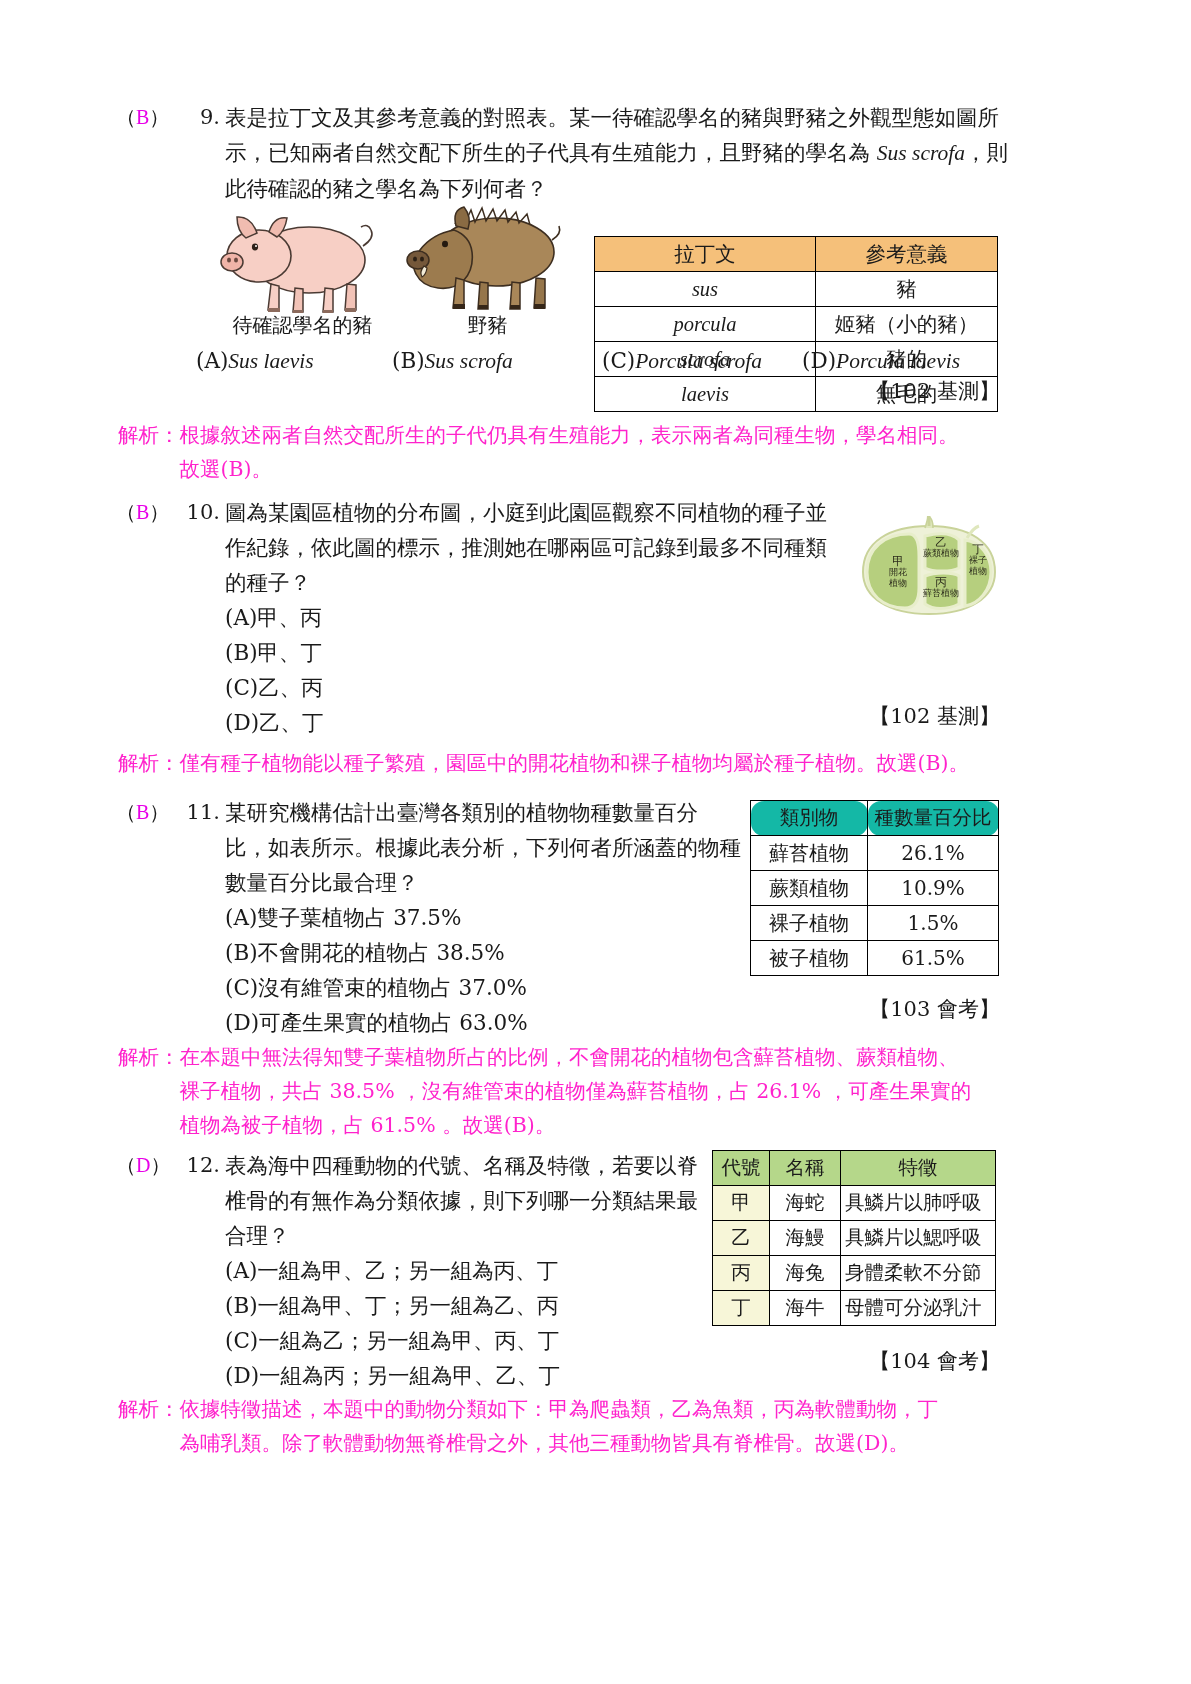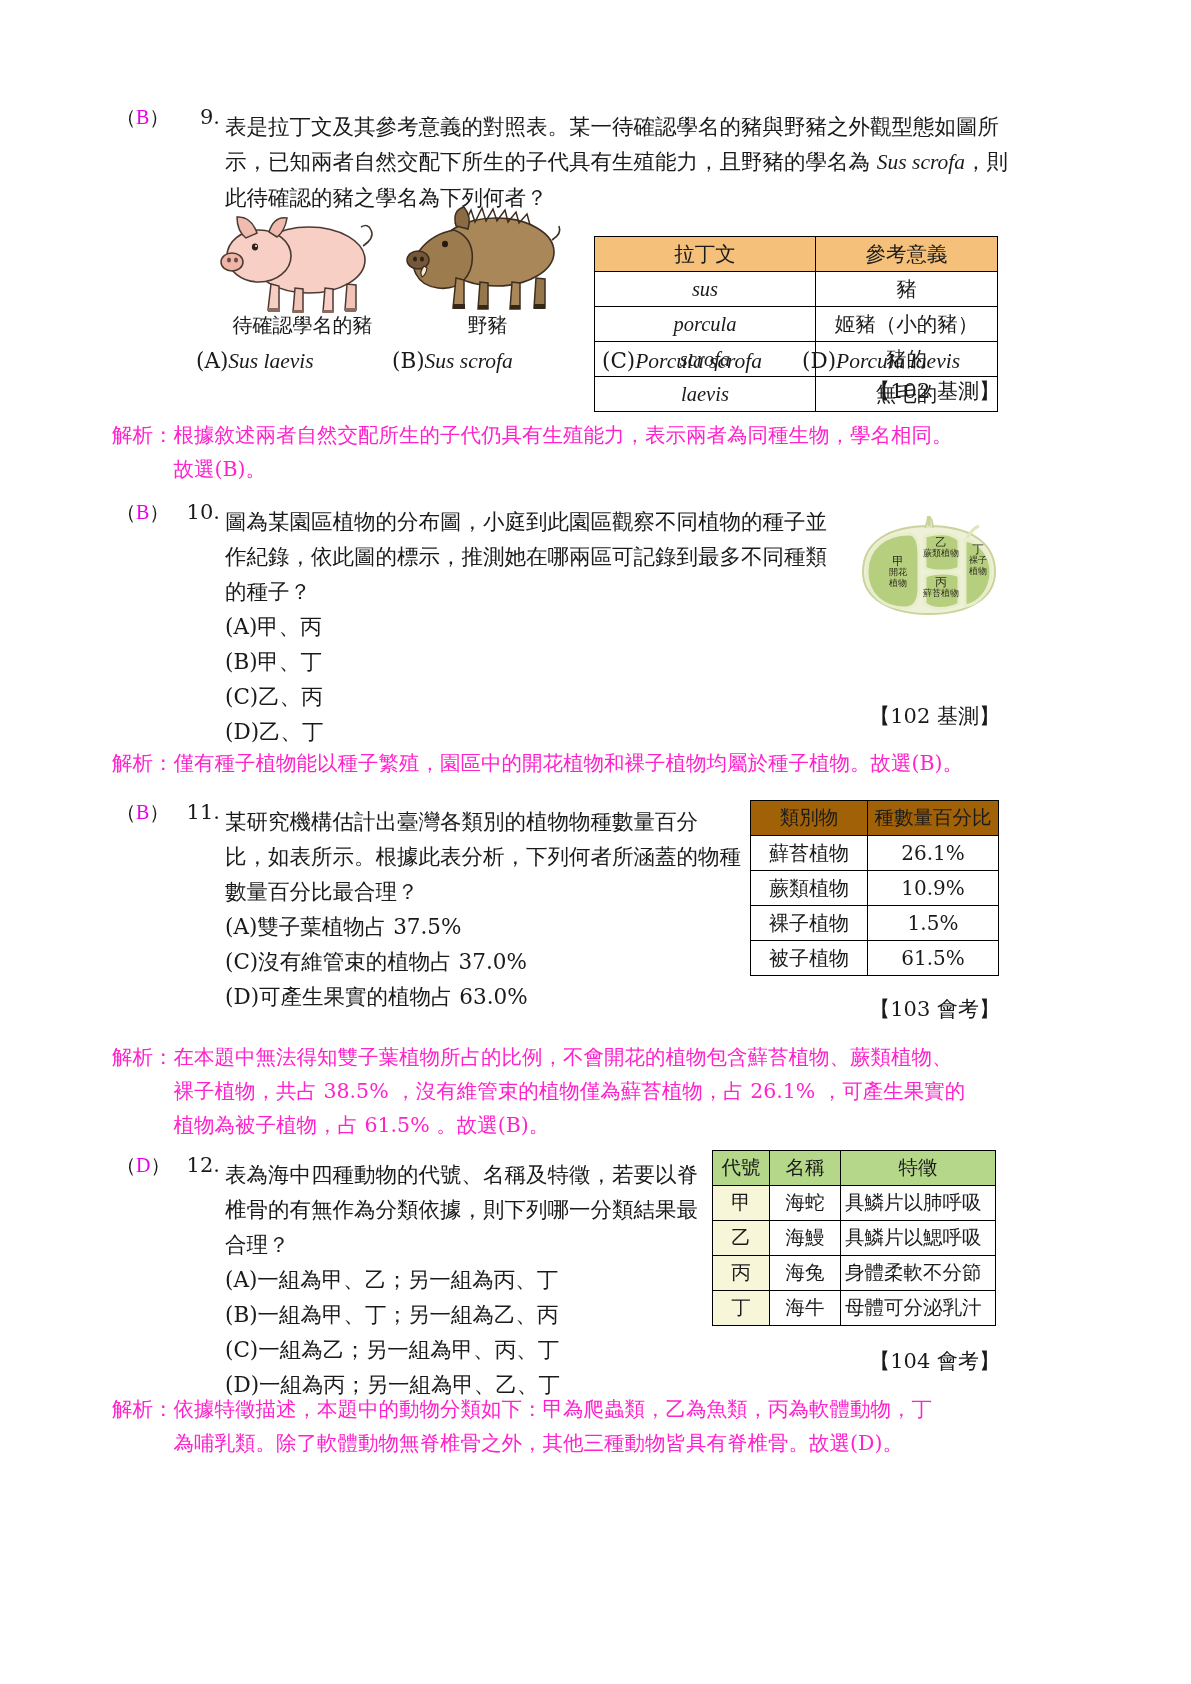--- a/index.html
+++ b/index.html
@@ -50,33 +50,33 @@
     font-size: 21px;
     line-height: 34px;
     text-align: right;
     padding-right: 5px;
   }
   .qbody {
     flex: 1 1 auto;
     font-size: 21.5px;
     line-height: 35px;
     text-align: justify;
-    margin-top: 9px;
   }
   .qbody .line { white-space: pre-wrap; }
   .opt { font-size: 21.5px; line-height: 35px; }
   .ital { font-style: italic; font-family: "Liberation Serif", serif; }
 
   
   .explain {
     color: #ff22cc;
     font-size: 20.5px;
     line-height: 34px;
     display: flex;
     align-items: flex-start;
+    margin-left: 6px;
   }
   .explain .etag {
     flex: 0 0 auto;
     padding-left: 8px;
     white-space: nowrap;
   }
   .explain .etext {
     flex: 1 1 auto;
     text-align: justify;
   }
@@ -105,21 +105,21 @@
   }
 
   
   .tbl-latin { width: 404px; margin-top: 40px; }
   .tbl-latin th { background: #f5c07a; font-size: 20.5px; }
   .tbl-latin td.lat { font-style: italic; font-family: "Liberation Serif", serif; font-size: 20.5px; width: 208px;}
   .tbl-latin td.mean { font-size: 20.5px; }
 
   
   .tbl-pct { width: 249px; }
-  .tbl-pct th { background: #a16207; font-size: 19.5px; padding: 0 2px; }
+  .tbl-pct th { background: #14b8a6; font-size: 19.5px; padding: 0 2px; border-radius: 13px; }
   .tbl-pct td { font-size: 20px; }
   .tbl-pct td.name { width: 104px; }
 
   
   .tbl-animal { width: 284px; }
   .tbl-animal th { background: #b5d78a; font-size: 19.5px; padding: 0 3px; }
   .tbl-animal td { font-size: 19.5px; }
   .tbl-animal td.code { background: #f7f6d8; width: 44px; }
   .tbl-animal td.nm { width: 58px; }
   .tbl-animal td.feat { text-align: left; padding-left: 4px; white-space: nowrap; }
@@ -344,20 +344,21 @@
     <div class="qrow">
       <div class="ansmark">
         <span class="paren">（</span><span class="letter">B</span><span class="paren">）</span>
       </div>
       <div class="qnum">11.</div>
       <div class="qbody" style="width:530px;">
         <div class="line">某研究機構估計出臺灣各類別的植物物種數量百分</div>
         <div class="line">比，如表所示。根據此表分析，下列何者所涵蓋的物種</div>
         <div class="line">數量百分比最合理？</div>
         <div class="opt"><span>(A)</span><span>雙子葉植物占 37.5%</span></div>
+        <div class="opt"><span>(B)</span><span>不會開花的植物占 38.5%</span></div>
         <div class="opt"><span>(C)</span><span>沒有維管束的植物占 37.0%</span></div>
         <div class="opt"><span>(D)</span><span>可產生果實的植物占 63.0%</span></div>
       </div>
     </div>
   </div>
 
   <div class="fig" style="left:750px; top:800px;">
     <table class="data tbl-pct">
       <tbody>
           <tr>

